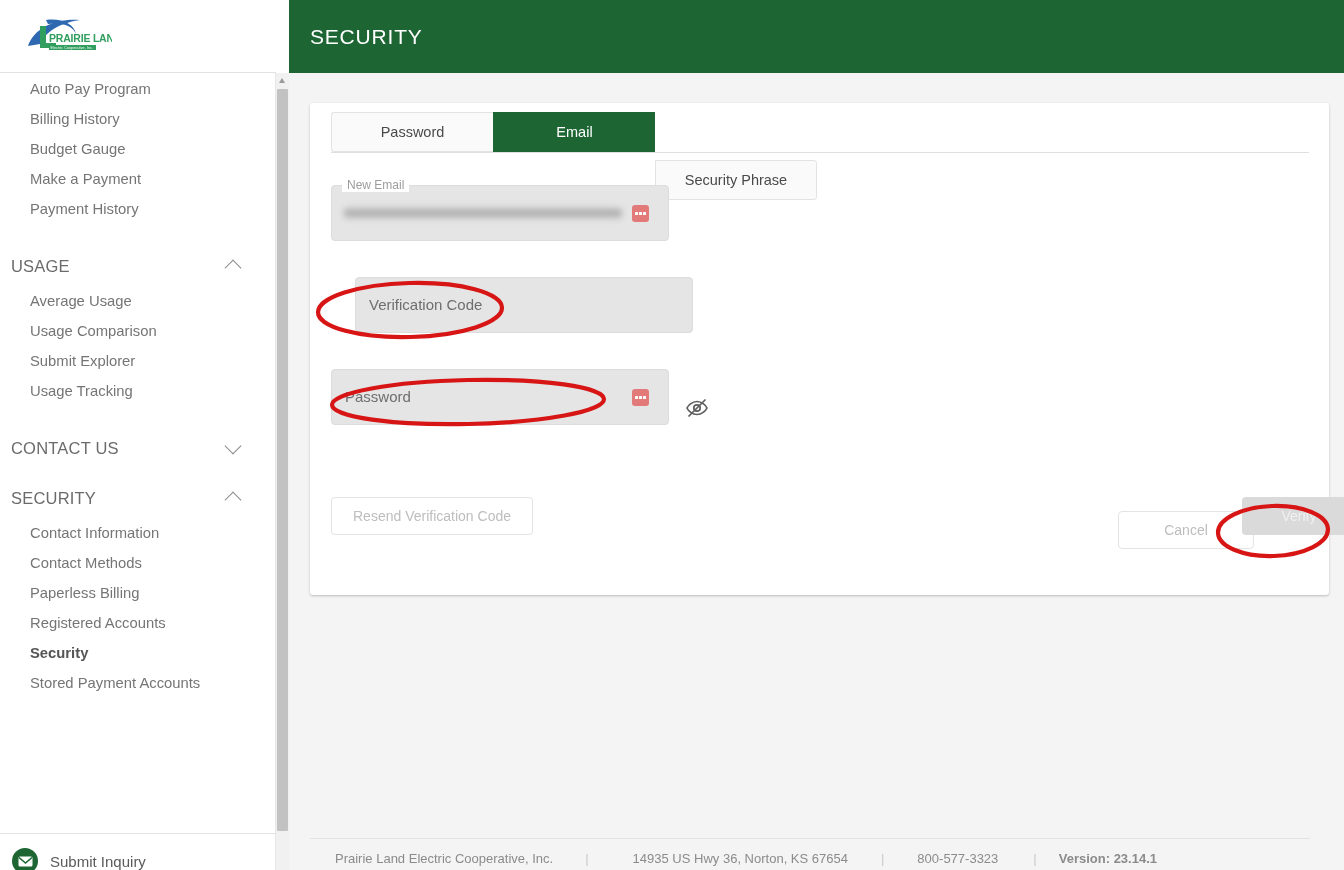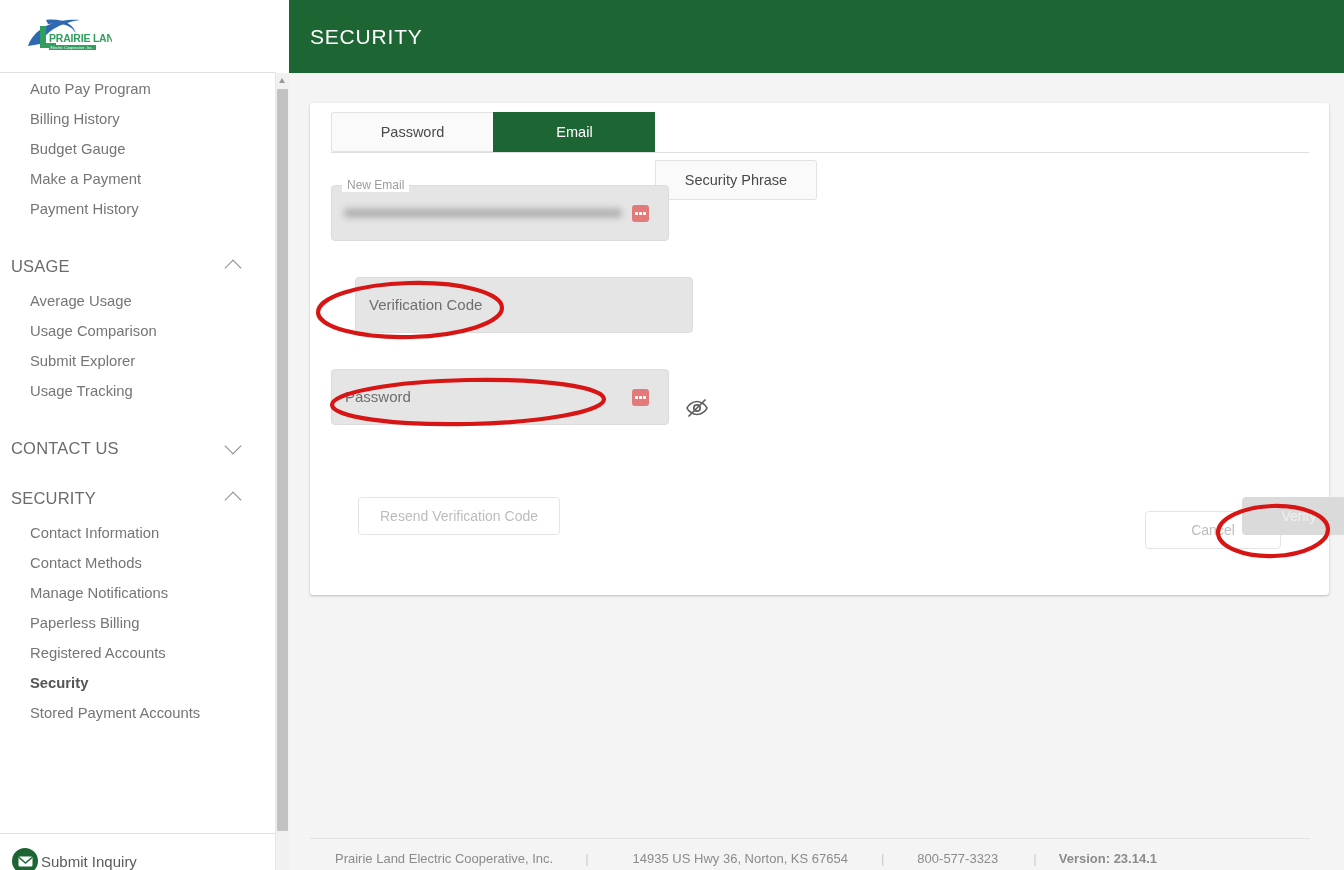--- a/index.html
+++ b/index.html
@@ -107,21 +107,21 @@
     width: 26px; height: 26px;
     border-radius: 50%;
     background: #1d6634;
     display: flex;
     align-items: center;
     justify-content: center;
     flex: 0 0 26px;
   }
   .env-circle svg { display: block; }
   #inquiry-label {
-    margin-left: 3px;
+    margin-left: 12px;
     font-size: 15px;
     color: #5b5b5b;
   }
 
   
   #sb-track {
     position: absolute;
     left: 275px; top: 73px;
     width: 14px;
     height: 770px;
@@ -287,21 +287,20 @@
     display: flex;
     align-items: center;
     justify-content: center;
     font-size: 14px;
     border-radius: 4px;
   }
   .btn-outline-disabled {
     border: 1px solid #e4e4e4;
     background: #fff;
     color: #bdbdbd;
-    margin-left: 27px;
   }
   .btn-filled-disabled {
     background: #dadada;
     color: #f0f0f0;
     border: none;
   }
 
   
   #footer-rule {
     position: absolute;
@@ -401,23 +400,20 @@
         <span class="ghlabel">SECURITY</span>
         <span class="chev up"></span>
       </div>
       <div class="nav-item">
           <span>Contact Information</span>
         </div>
       <div class="nav-item">
           <span>Contact Methods</span>
         </div>
       <div class="nav-item">
-          <span>Manage Notifications</span>
-        </div>
-      <div class="nav-item">
           <span>Paperless Billing</span>
         </div>
       <div class="nav-item">
           <span>Registered Accounts</span>
         </div>
       <div class="nav-item active">
           <span>Security</span>
         </div>
       <div class="nav-item">
           <span>Stored Payment Accounts</span>

